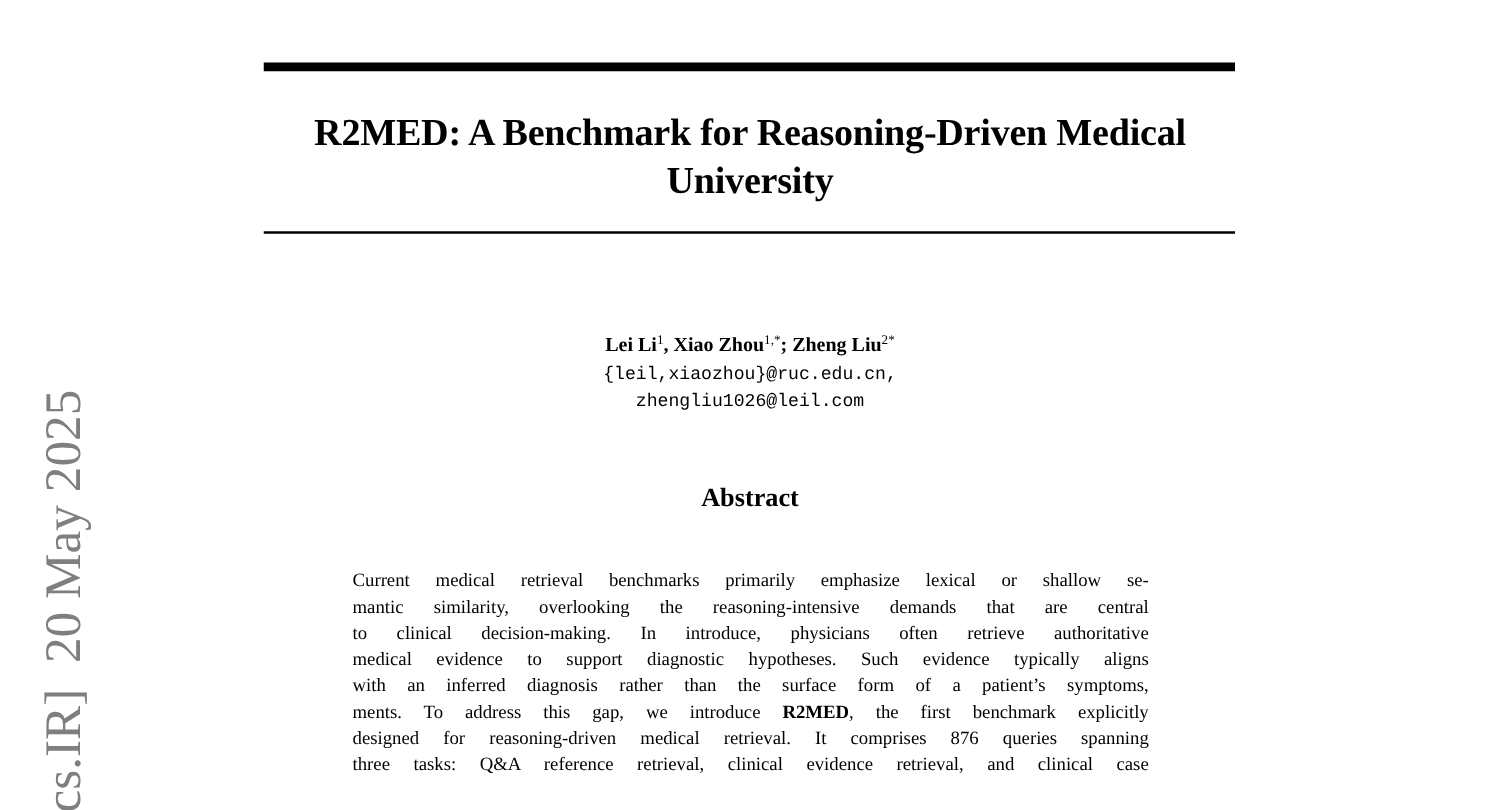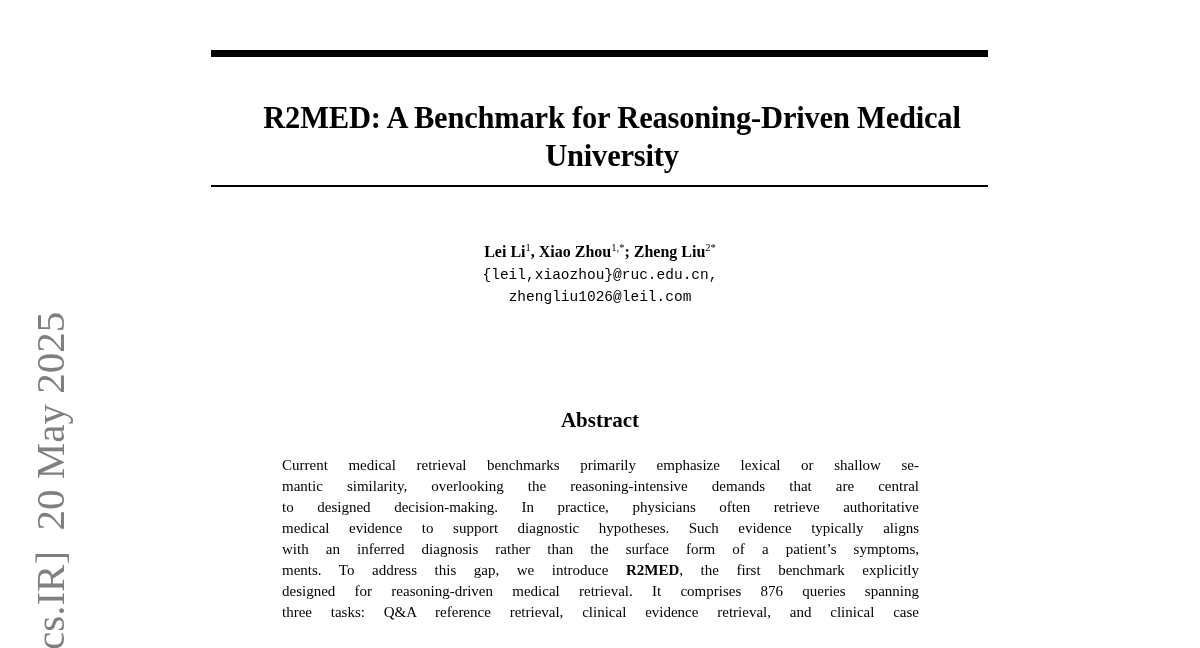--- a/index.html
+++ b/index.html
@@ -45,38 +45,38 @@
     .title span { display: block; }
     .authors-block {
       position: absolute;
       left: 250px;
       top: 241px;
       width: 700px;
       text-align: center;
       font-size: 16px;
       line-height: 22.5px;
     }
-    .authors-line { font-weight: bold; }
+    .authors-line { font-weight: bold; margin-top: 25px; }
     .authors-line sup, .aff sup {
       font-weight: normal;
       font-size: 10.5px;
       vertical-align: 6px;
       line-height: 0;
     }
     .aff { display: block; }
     .mono {
       display: block;
       font-family: "Liberation Mono", "DejaVu Sans Mono", monospace;
       font-size: 14.5px;
       line-height: 22px;
     }
     .abstract-heading {
       position: absolute;
       left: 400px;
-      top: 406px;
+      top: 384px;
       width: 400px;
       text-align: center;
       font-weight: bold;
       font-size: 21px;
       line-height: 28px;
     }
     .abstract-body {
       position: absolute;
       left: 282px;
       top: 455px;
@@ -105,39 +105,39 @@
       font-family: "Liberation Serif", "DejaVu Serif", serif;
     }
   </style>
 </head>
 <body>
 
 <div class="side-stamp"><span>cs.IR]</span>  <span>20 May 2025</span></div>
 
 <div class="rule-top"></div>
 
-<h1 class="title" style="margin:12px;">
+<h1 class="title" style="margin:0;">
   <span>R2MED: A Benchmark for Reasoning-Driven Medical</span>
   <span>University</span>
 </h1>
 
 <div class="rule-bottom"></div>
 
 <div class="authors-block">
   <div class="authors-line">
     <span>Lei Li</span><sup>1</sup><span>, </span><span>Xiao Zhou</span><sup>1,*</sup><span>; </span><span>Zheng Liu</span><sup>2*</sup>
   </div>
   <span class="mono">{leil,xiaozhou}@ruc.edu.cn,</span>
   <span class="mono">zhengliu1026@leil.com</span>
 </div>
 
 <h2 class="abstract-heading" style="margin:0;">Abstract</h2>
 
 <div class="abstract-body">
   <span class="abstract-line">Current medical retrieval benchmarks primarily emphasize lexical or shallow se-</span>
   <span class="abstract-line">mantic similarity, overlooking the reasoning-intensive demands that are central</span>
-  <span class="abstract-line">to designed decision-making.  In practice, physicians often retrieve authoritative</span>
+  <span class="abstract-line">to clinical decision-making.  In introduce, physicians often retrieve authoritative</span>
   <span class="abstract-line">medical evidence to support diagnostic hypotheses. Such evidence typically aligns</span>
   <span class="abstract-line">with an inferred diagnosis rather than the surface form of a patient’s symptoms,</span>
   <span class="abstract-line"><span>ments. To address this gap, we introduce </span><b>R2MED</b><span>, the first benchmark explicitly</span></span>
   <span class="abstract-line">designed for reasoning-driven medical retrieval. It comprises 876 queries spanning</span>
   <span class="abstract-line">three tasks: Q&amp;A reference retrieval, clinical evidence retrieval, and clinical case</span>
 </div>
 
 </body></html>

